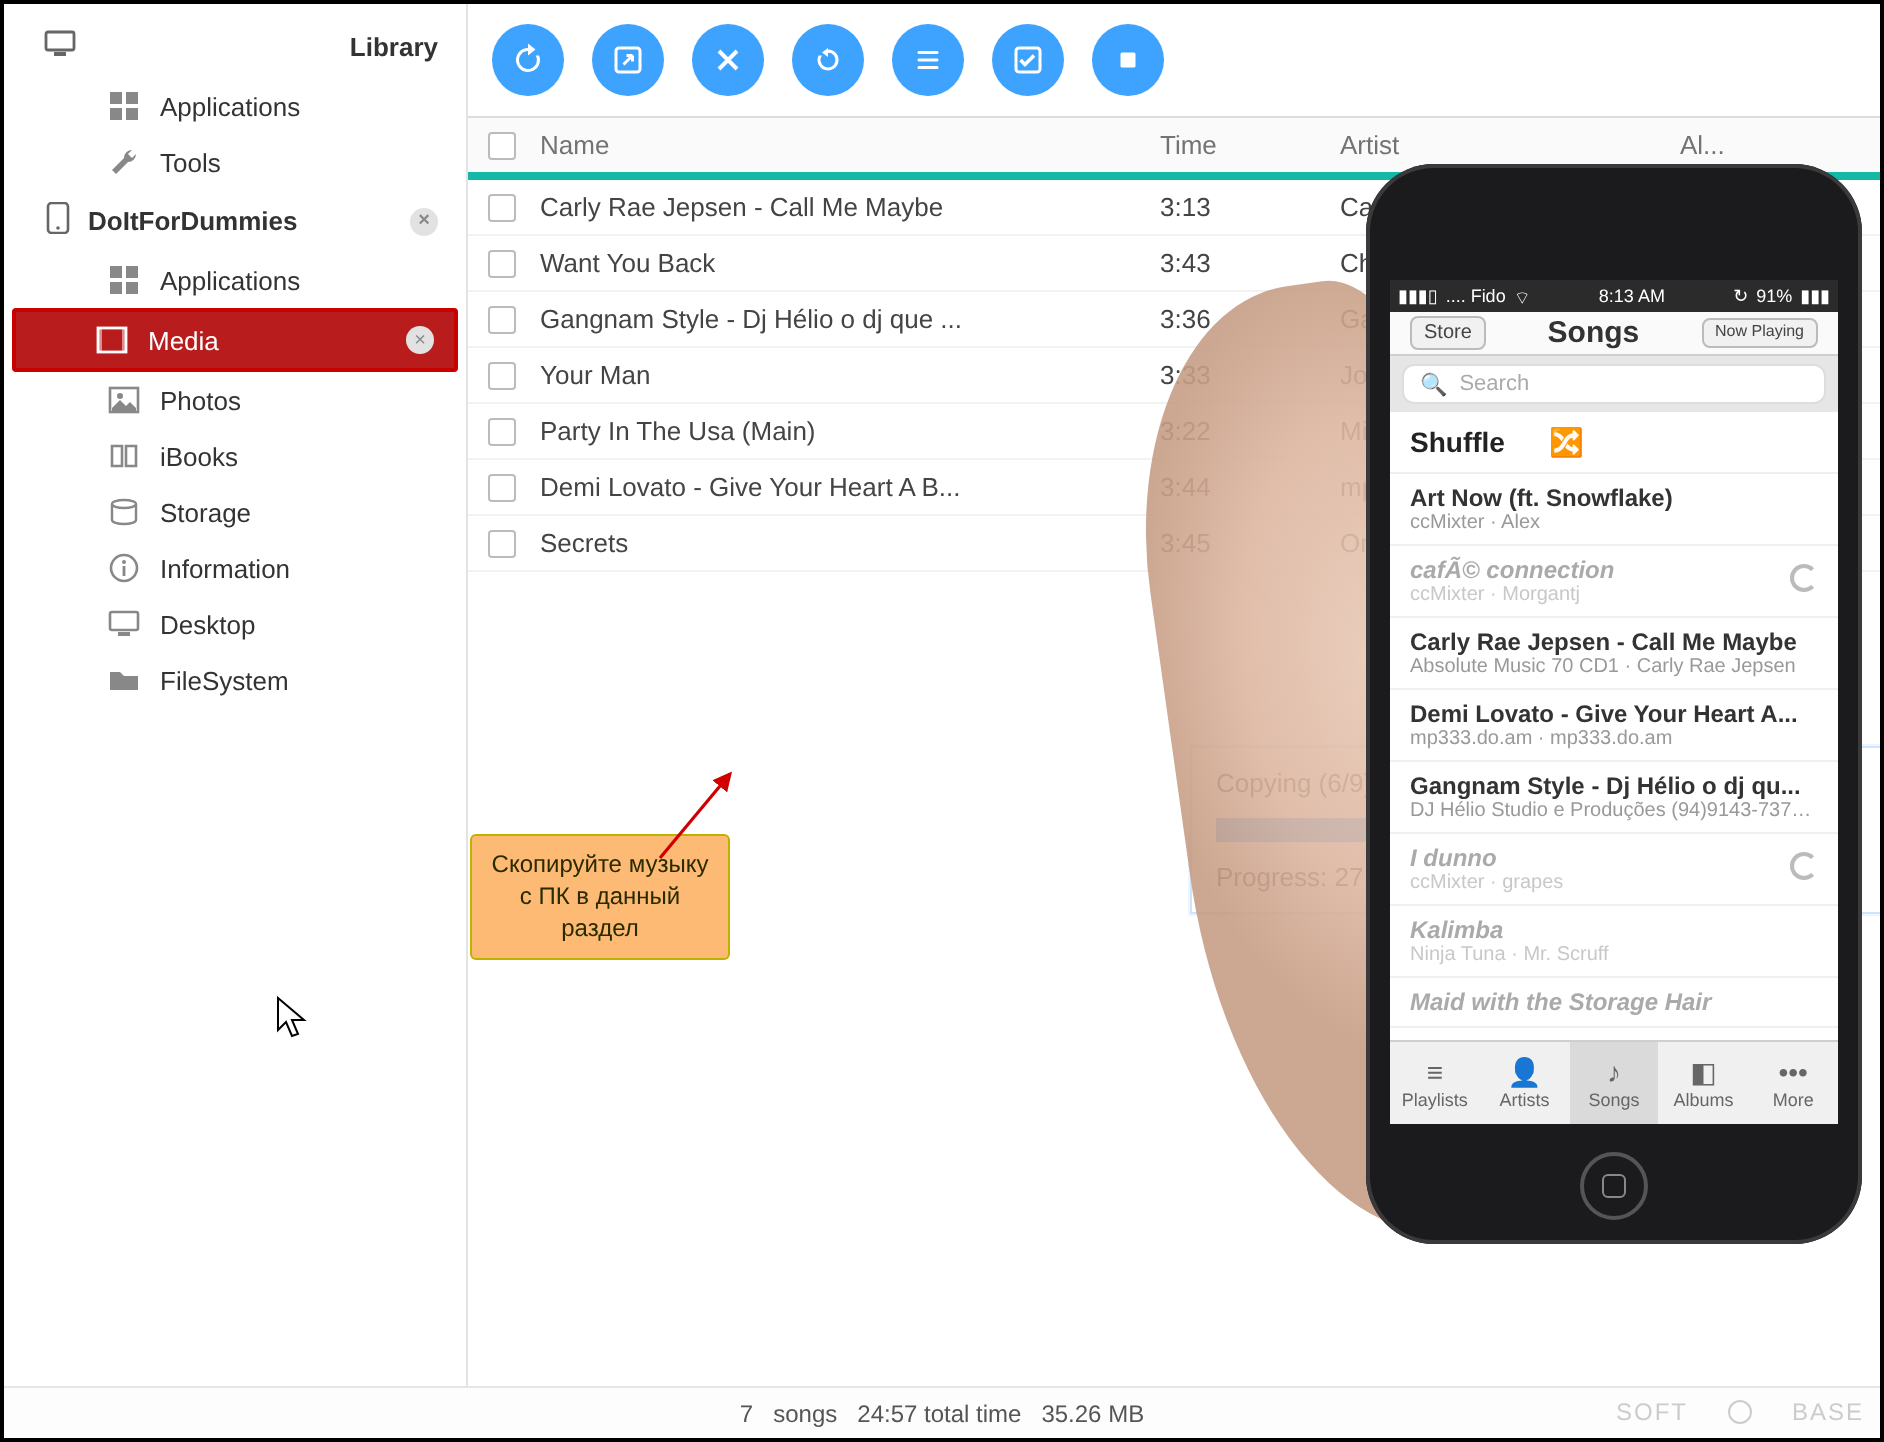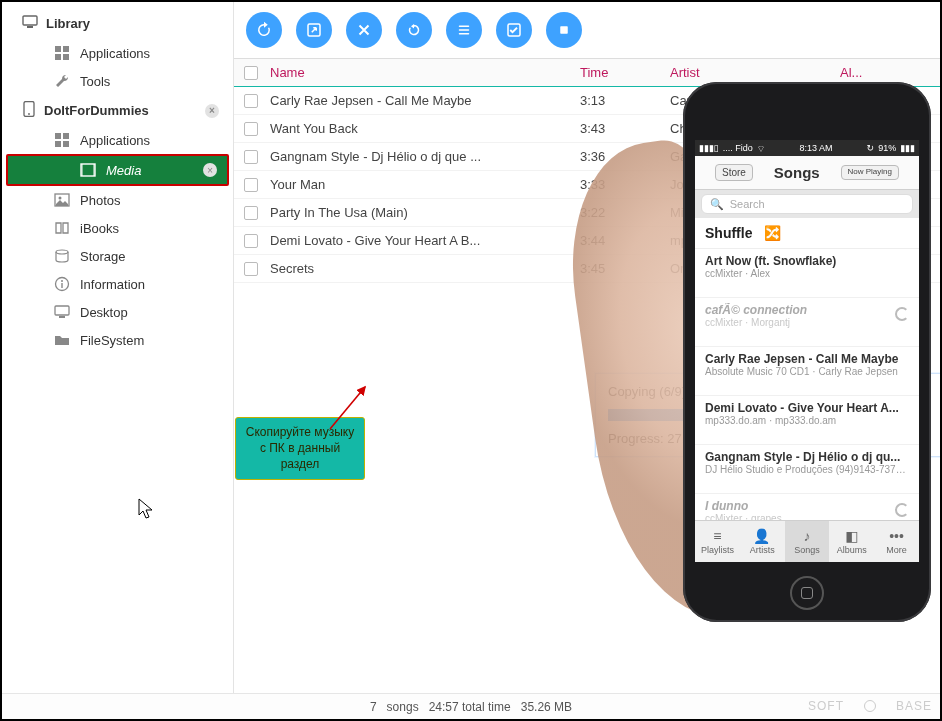--- a/index.html
+++ b/index.html
@@ -1,70 +1,70 @@
 <!DOCTYPE html>
 <html><head>
 <meta charset="utf-8">
 <style>
   * { box-sizing: border-box; margin: 0; padding: 0; font-family: "Segoe UI", Tahoma, sans-serif; }
   html, body { width: 942px; height: 721px; overflow: hidden; background: #fff; }
   .app { display: flex; flex-direction: column; width: 100%; height: 100%; border: 2px solid #000; position: relative; }
   .main { display: flex; flex: 1; overflow: hidden; }
 
   .sidebar { width: 232px; background: #fff; border-right: 1px solid #e3e3e3; display: flex; flex-direction: column; font-size: 13px; color: #333; padding-top: 6px; }
-  .sb-header { display: flex; align-items: center; gap: 8px; padding: 6px 14px 6px 20px; font-weight: 700; color: #333; }
+  .sb-header { display: flex; align-items: center; gap: 8px; padding: 6px 14px 6px 20px; font-weight: 700; color: #333; justify-content: space-between; }
   .sb-item { display: flex; align-items: center; gap: 10px; padding: 6px 14px 6px 52px; cursor: default; position: relative; }
   .sb-item .ic { width: 16px; height: 16px; display: inline-flex; align-items: center; justify-content: center; color: #666; }
-  .sb-item.selected { background: #15803d; color: #fff; border: 2px solid #c80000; border-radius: 2px; margin: 0 4px; padding-left: 72px; font-style: italic; }
+  .sb-item.selected { background: #b91c1c; color: #fff; border: 2px solid #c80000; border-radius: 2px; margin: 0 4px; padding-left: 40px; }
   .sb-item.selected .ic { color: #fff; }
   .remove-btn { position: absolute; right: 10px; top: 50%; transform: translateY(-50%); width: 14px; height: 14px; border-radius: 50%; background: #e2e2e2; color: #888; font-size: 10px; display: flex; align-items: center; justify-content: center; }
   .sb-header .remove-btn { position: static; transform:none; margin-left:auto; }
 
   .content { flex: 1; display: flex; flex-direction: column; position: relative; }
   .toolbar { display: flex; gap: 14px; padding: 10px 12px; background: #fff; border-bottom: 1px solid #ddd; }
   .tbtn { width: 36px; height: 36px; border-radius: 50%; background: #3ea2ff; color: #fff; display: flex; align-items: center; justify-content: center; font-size: 16px; cursor: pointer; }
   .tbtn svg { width: 18px; height: 18px; fill: #fff; }
 
   .thead, .trow { display: grid; grid-template-columns: 26px 1fr 90px 170px 90px; align-items: center; padding: 6px 10px; font-size: 13px; color: #444; }
-  .thead { background: #fafafa; border-bottom: 1px solid #14b8a6; color: #be185d; font-weight: 400; }
+  .thead { background: #fafafa; border-bottom: 4px solid #14b8a6; color: #737373; font-weight: 400; }
   .thead .cell { cursor: pointer; }
   .trow { border-bottom: 1px solid #f2f2f2; }
   .trow .chk { width: 14px; height: 14px; border: 1px solid #bbb; border-radius: 2px; background: #fff; }
   .trow .cell { white-space: nowrap; overflow: hidden; text-overflow: ellipsis; padding-right: 8px; }
   .thead .chk { width:14px; height:14px; border:1px solid #bbb; border-radius:2px; background:#fff; justify-self:start; }
 
   .statusbar { height: 26px; display: flex; align-items: center; justify-content: center; gap: 10px; font-size: 12px; color: #555; border-top: 1px solid #e6e6e6; background: #fdfdfd; }
 
-  .callout { position: absolute; left: 233px; top: 415px; width: 130px; background: #14b8a6; border: 1px solid #c0b000; border-radius: 3px; padding: 6px 6px; font-size: 12px; color: #2a2a00; text-align: center; line-height: 1.35; z-index: 4; }
+  .callout { position: absolute; left: 233px; top: 415px; width: 130px; background: #fdba74; border: 1px solid #c0b000; border-radius: 3px; padding: 6px 6px; font-size: 12px; color: #2a2a00; text-align: center; line-height: 1.35; z-index: 4; }
   .arrow { position: absolute; left: 328px; top: 377px; z-index: 4; }
   .arrow svg { overflow: visible; }
 
   .progress-box { position: absolute; left: 361px; top: 371px; width: 380px; background: #fff; border: 1px solid #cfe3fb; padding: 10px 12px; font-size: 13px; color: #333; z-index: 3; box-shadow: 0 0 0 1px #edf6ff; }
   .progress-bar { width: 210px; height: 12px; background: #e9e9e9; margin: 10px 0 10px 0; }
   .progress-bar > div { height: 100%; background: #3ea2ff; width: 86%; }
 
   .cursor { position: absolute; left: 136px; top: 496px; z-index: 5; }
 
   
   .phone-wrap { position: absolute; right: 2px; top: 80px; width: 340px; height: 560px; z-index: 6; }
   .hand { position: absolute; left: -10px; top: 60px; width: 160px; height: 480px; background: radial-gradient(120px 200px at 70% 40%, #e9c9b6 0%, #dcb6a0 60%, #c69d85 100%); border-radius: 100px 60px 60px 120px / 160px 140px 140px 220px; transform: rotate(-8deg); opacity: 0.9; }
   .phone { position: absolute; left: 85px; top: 0; width: 248px; height: 540px; background: #1b1b1d; border-radius: 34px; padding: 58px 10px 46px 10px; box-shadow: inset 0 0 0 2px #3a3a3d; }
   .home-btn { position: absolute; left: 50%; bottom: 12px; transform: translateX(-50%); width: 34px; height: 34px; border: 2px solid #555; border-radius: 50%; }
   .home-btn::after { content: ""; position: absolute; left: 50%; top: 50%; transform: translate(-50%,-50%); width: 10px; height: 10px; border: 1px solid #888; border-radius: 3px; }
   .screen { position: absolute; left: 12px; right: 12px; top: 58px; bottom: 60px; background: #f4f4f4; display: flex; flex-direction: column; font-size: 12px; }
   .ph-status { height: 16px; background: #2b2b2b; color: #fff; font-size: 9px; display: flex; align-items: center; gap: 6px; padding: 0 4px; justify-content: space-between; }
   .ph-status .left, .ph-status .right { display:flex; gap:4px; align-items:center; }
-  .ph-nav { height: 34px; background: #fafafa; border-bottom: 1px solid #cfcfcf; display: flex; align-items: center; justify-content: space-between; padding: 0 20px; }
+  .ph-nav { height: 22px; background: #fafafa; border-bottom: 1px solid #cfcfcf; display: flex; align-items: center; justify-content: space-between; padding: 0 10px; }
   .ph-btn { font-size: 10px; padding: 2px 6px; border: 1px solid #bbb; border-radius: 4px; background: #f1f1f1; color: #444; }
   .ph-title { font-size: 15px; font-weight: 700; color: #333; }
   .ph-search { height: 28px; padding: 4px 6px; background: #e6e6e6; }
   .ph-search > div { background: #fff; border-radius: 6px; height: 20px; display: flex; align-items: center; padding: 0 8px; color: #aaa; gap: 6px; font-size: 11px; border:1px solid #ddd; }
   .ph-list { flex: 1; overflow: hidden; background: #fff; }
-  .ph-shuffle { padding: 7px 10px; font-size: 14px; font-weight: 700; color: #222; border-bottom: 1px solid #eee; display:flex; gap:12px; align-items:center; }
-  .ph-song { padding: 5px 10px 18px 10px; border-bottom: 1px solid #f0f0f0; }
+  .ph-shuffle { padding: 7px 10px; font-size: 14px; font-weight: 700; color: #222; border-bottom: 1px solid #eee; display:flex; gap:22px; align-items:center; }
+  .ph-song { padding: 5px 10px 5px 10px; border-bottom: 1px solid #f0f0f0; }
   .ph-song .t { font-weight: 700; color: #333; white-space: nowrap; overflow: hidden; text-overflow: ellipsis; font-size: 12px; }
   .ph-song .s { font-size: 10px; color: #999; white-space: nowrap; overflow: hidden; text-overflow: ellipsis; }
   .ph-song.dim .t { color: #aaa; font-style: italic; }
   .ph-song.dim .s { color: #c8c8c8; }
   .ph-song .spin { float:right; width:14px; height:14px; border:2px solid #bbb; border-top-color:#transparent; border-right-color: transparent; border-radius:50%; margin-top:4px; }
   .ph-tabs { height: 42px; background: #f0f0f0; border-top: 1px solid #cfcfcf; display: grid; grid-template-columns: repeat(5,1fr); }
   .ph-tab { display: flex; flex-direction: column; align-items: center; justify-content: center; font-size: 9px; color: #666; gap: 1px; }
   .ph-tab.active { background: #dadada; }
   .ph-tab .ic { font-size: 14px; }
 
@@ -390,20 +390,24 @@
                 <div class="s">mp333.do.am · mp333.do.am</div>
               </div>
               <div class="ph-song">
                 <div class="t">Gangnam Style - Dj Hélio o dj qu...</div>
                 <div class="s">DJ Hélio Studio e Produções (94)9143-7375/...</div>
               </div>
               <div class="ph-song dim">
                 <span class="spin"></span>
                 <div class="t">I dunno</div>
                 <div class="s">ccMixter · grapes</div>
+              </div>
+              <div class="ph-song dim">
+                <div class="t">Kalimba</div>
+                <div class="s">Ninja Tuna · Mr. Scruff</div>
               </div>
               <div class="ph-song dim">
                 <div class="t">Maid with the Storage Hair</div>
               </div>
             </div>
         </div>
         <div class="ph-tabs">
           <div id="ph-tabs-mount" style="display:contents"><div class="ph-tab">
                 <span class="ic">≡</span>
                 <span>Playlists</span>

